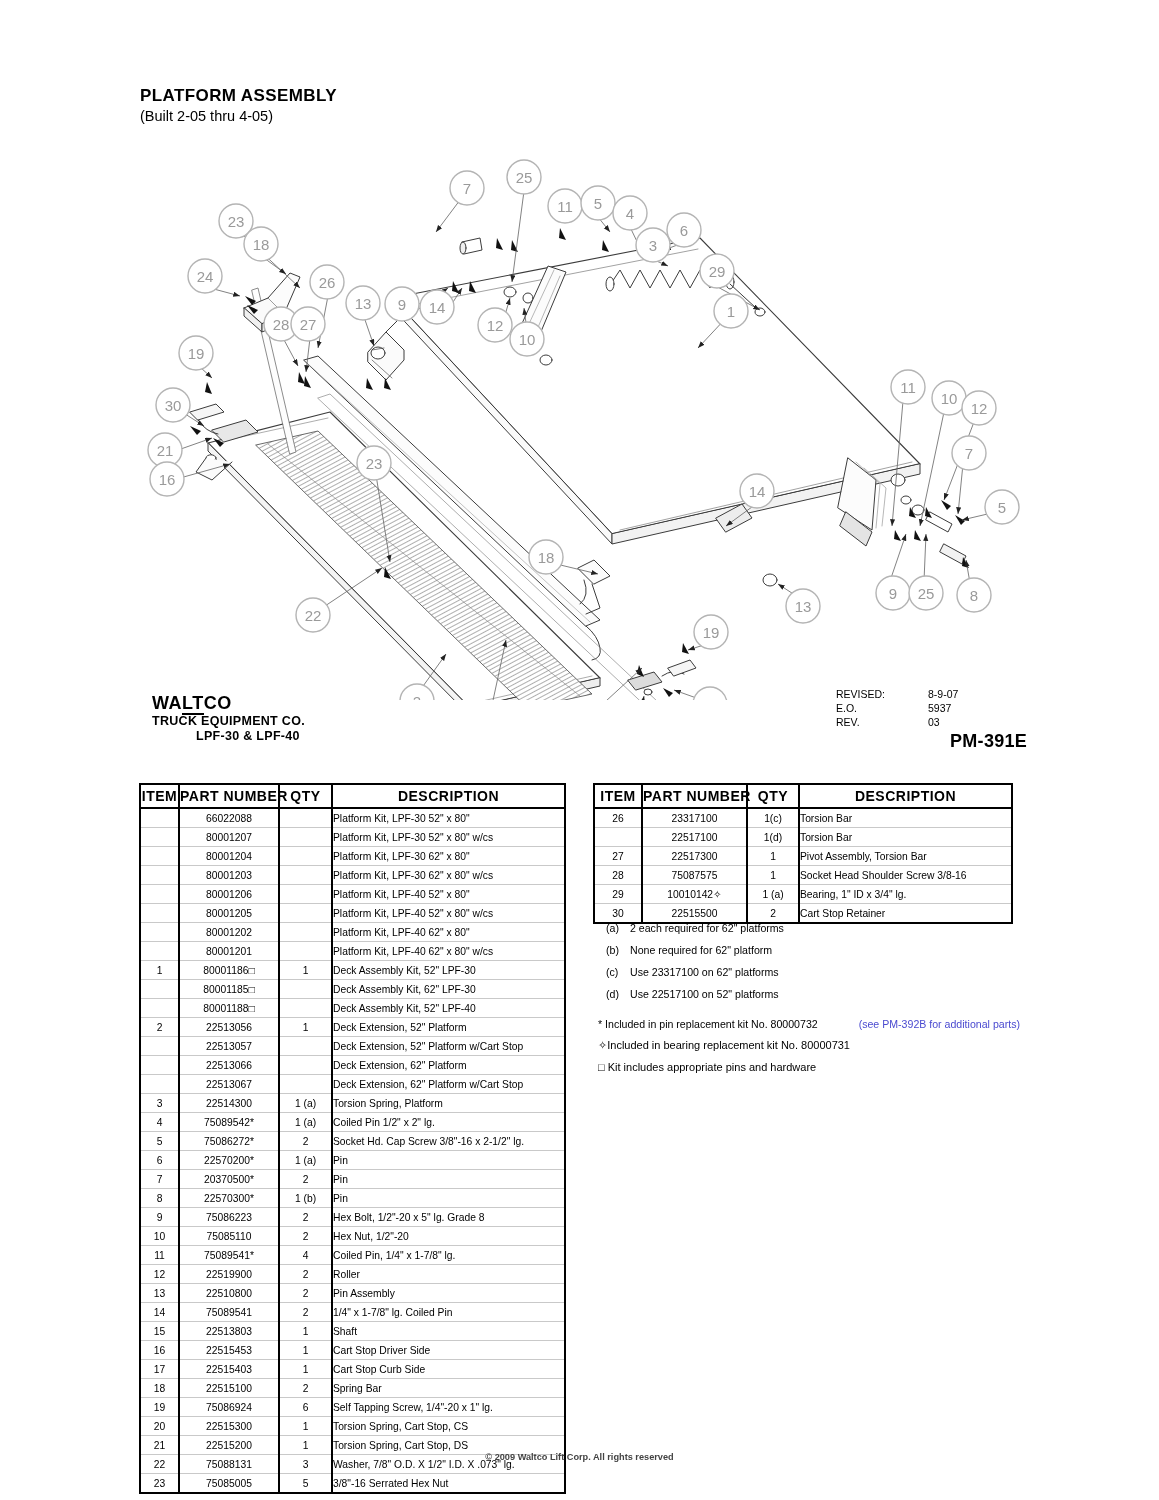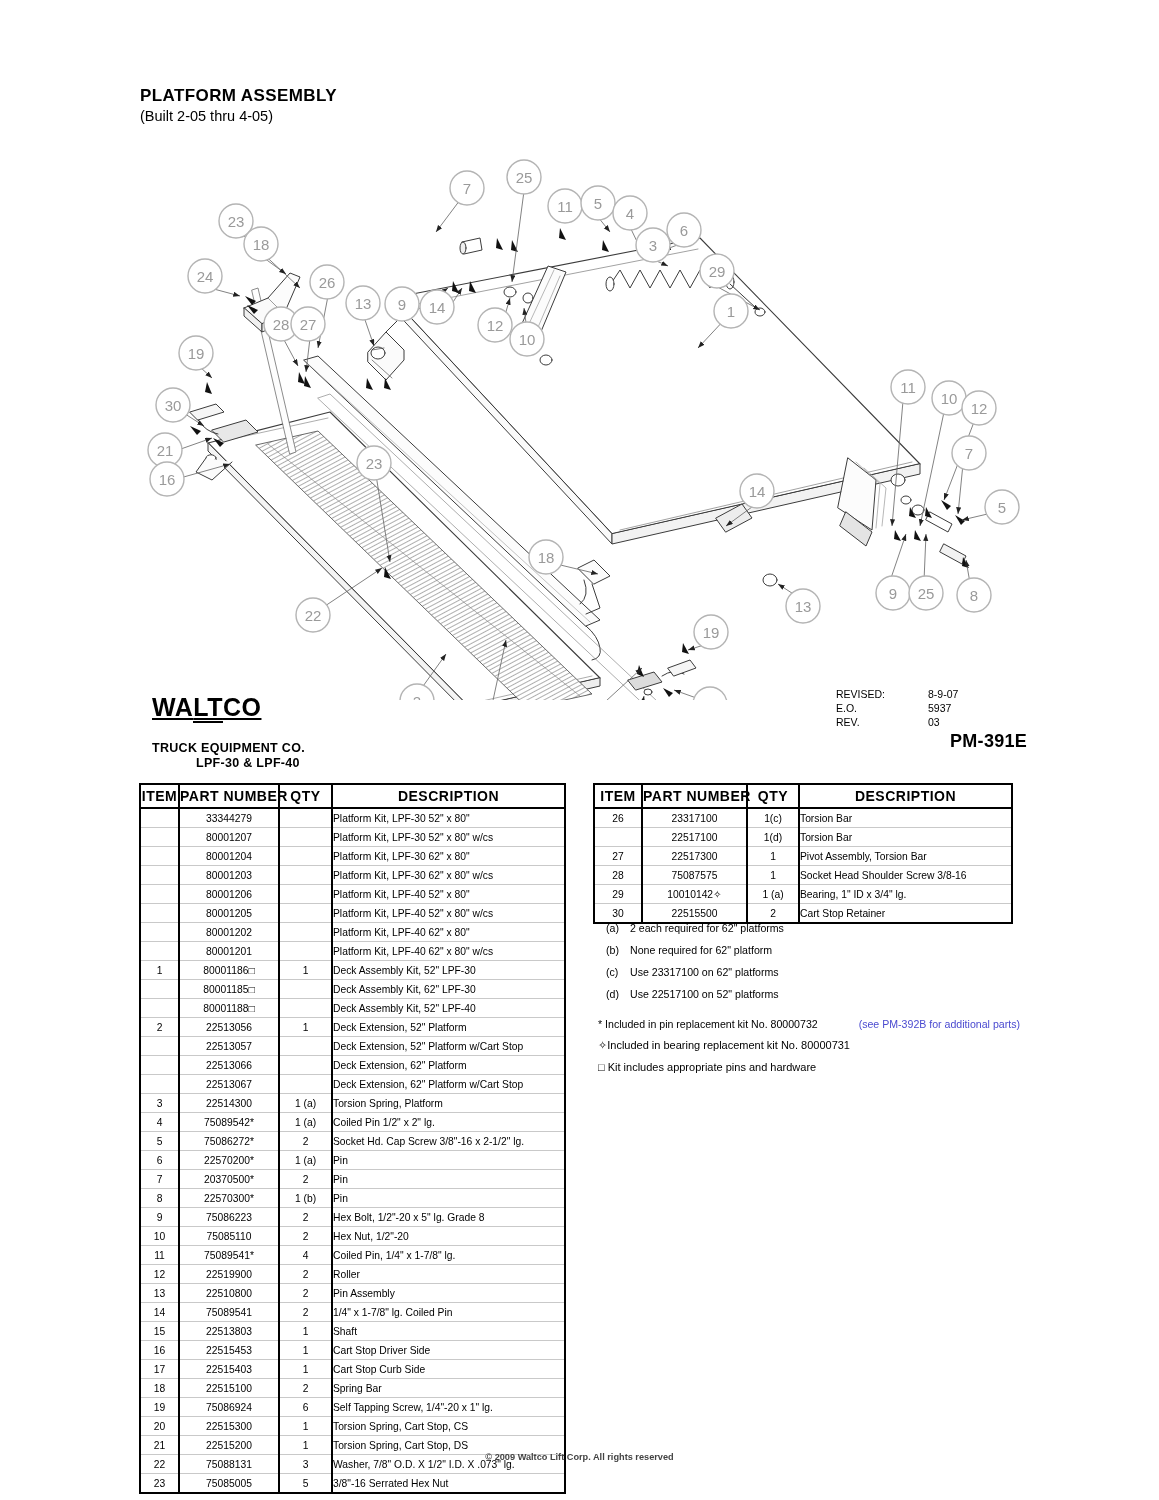--- a/index.html
+++ b/index.html
@@ -22,23 +22,23 @@
     position:absolute;left:140px;top:108px;
     font-size:14.5px;font-weight:normal;
   }
 
   
   #diagram{position:absolute;left:0;top:60px;width:1159px;height:640px;}
   #diagram svg{display:block;}
 
   
   #logo-block{position:absolute;left:152px;top:693px;}
-  #brand{font-size:25px;font-weight:bold;letter-spacing:.5px;text-decoration:underline;}
+  #brand{font-size:18px;font-weight:bold;letter-spacing:.5px;}
   #brand .ul{border-bottom:2px solid #000;}
-  #company{font-size:12.5px;font-weight:bold;letter-spacing:.3px;margin-top:19px;}
+  #company{font-size:12.5px;font-weight:bold;letter-spacing:.3px;margin-top:0;}
   #models{font-size:12.5px;font-weight:bold;letter-spacing:.3px;margin-top:1px;padding-left:44px;}
 
   #rev-block{position:absolute;left:836px;top:688px;font-size:10.5px;}
   #rev-block table{border-collapse:collapse;}
   #rev-block td{padding:0 0 2px 0;font-size:10.5px;}
   #rev-block td.lbl{width:92px;}
   #doc-number{position:absolute;left:950px;top:731px;font-size:18px;font-weight:bold;letter-spacing:.3px;}
   .tbl-wrap{position:absolute;border:2.5px solid #000;background:#fff;box-sizing:border-box;}
   table.pt{border-collapse:collapse;width:100%;table-layout:fixed;}
   table.pt th{
@@ -510,21 +510,21 @@
         <tr>
           <th>ITEM</th>
           <th>PART NUMBER</th>
           <th>QTY</th>
           <th>DESCRIPTION</th>
         </tr>
       </thead>
       <tbody id="left-body">
           <tr>
             <td class="c-item"></td>
-            <td class="c-part">33344279</td>
+            <td class="c-part">66022088</td>
             <td class="c-qty"></td>
             <td class="c-desc">Platform Kit, LPF-30 52" x 80"</td>
           </tr>
           <tr>
             <td class="c-item"></td>
             <td class="c-part">80001207</td>
             <td class="c-qty"></td>
             <td class="c-desc">Platform Kit, LPF-30 52" x 80" w/cs</td>
           </tr>
           <tr>

